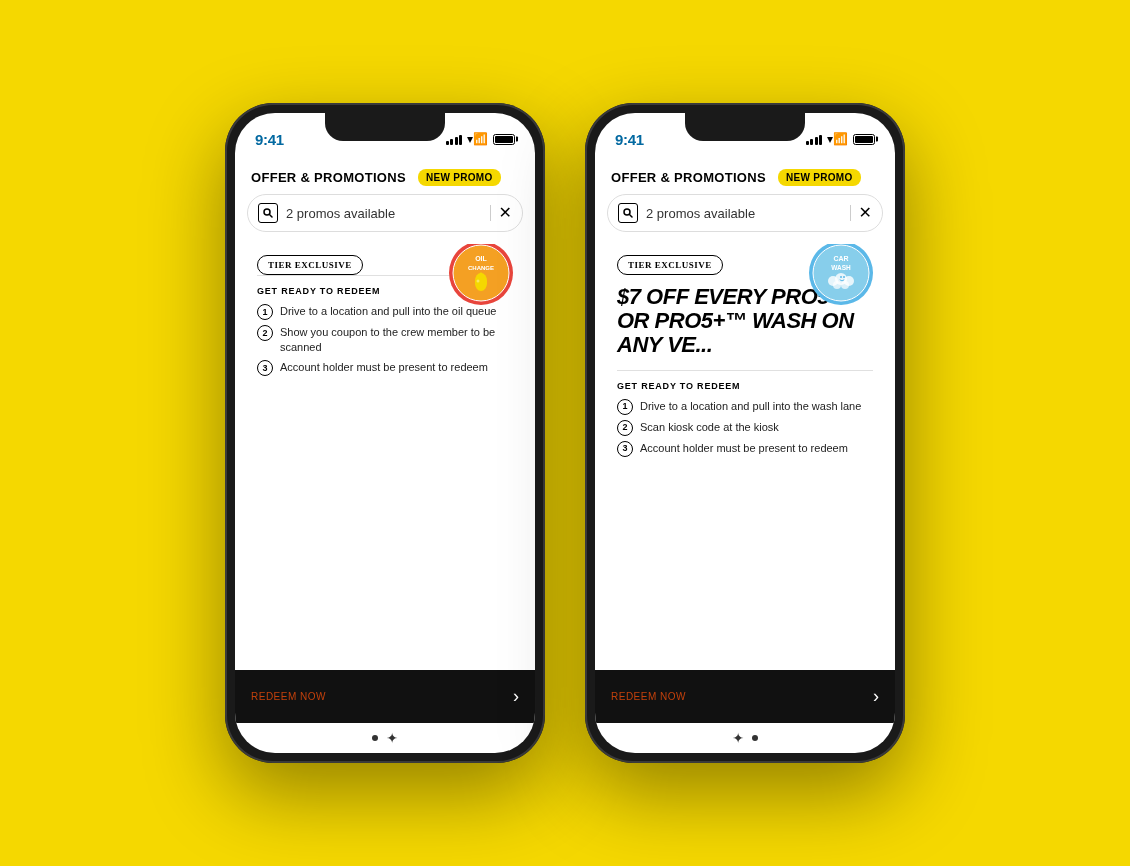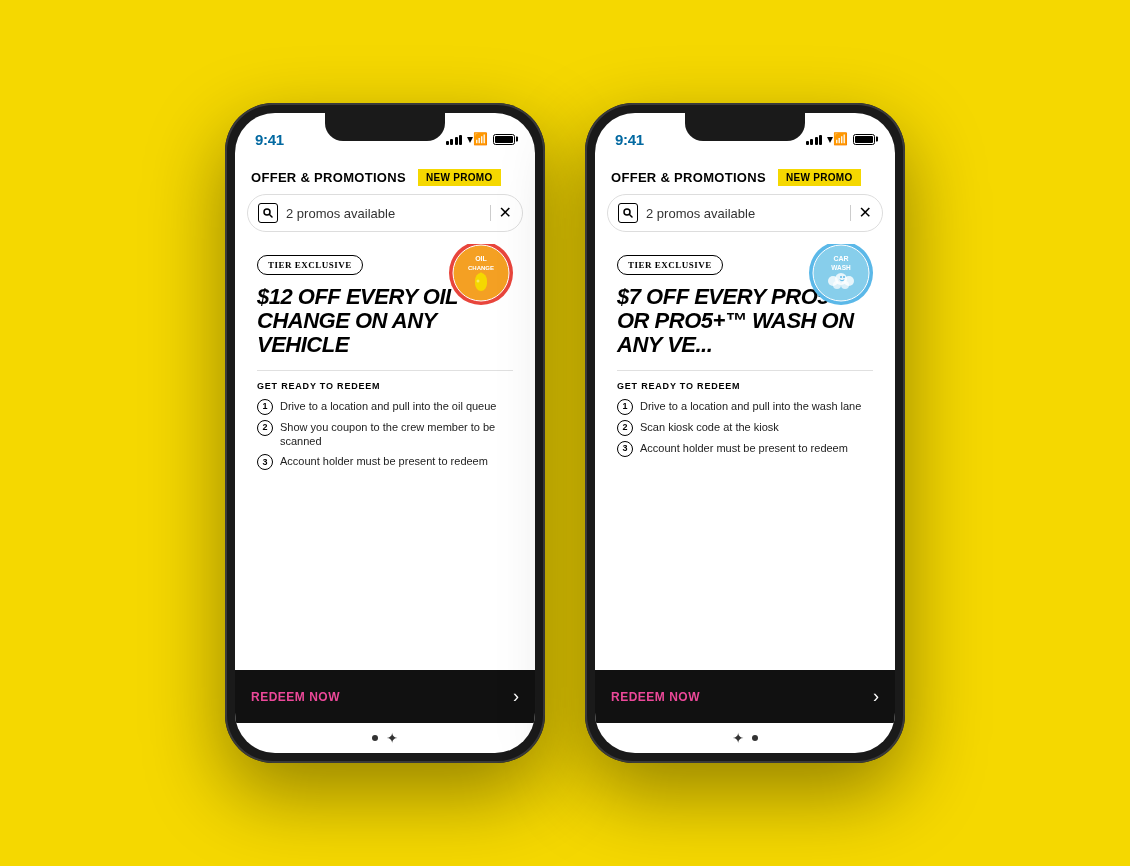--- a/index.html
+++ b/index.html
@@ -151,21 +151,21 @@
       letter-spacing: 0.3px;
       text-transform: uppercase;
     }
 
     .new-promo-badge {
       font-size: 10px;
       font-weight: 700;
       color: #000;
       background: #F5D800;
       padding: 3px 8px;
-      border-radius: 0;
+      border-radius: 8px;
       letter-spacing: 0.3px;
     }
 
     
     .search-bar {
       display: flex;
       align-items: center;
       margin: 0 12px 12px;
       border: 1.5px solid #ddd;
       border-radius: 19px;
@@ -305,25 +305,25 @@
       background: #111;
       color: #fff;
       display: flex;
       align-items: center;
       justify-content: space-between;
       padding: 16px 16px;
       flex-shrink: 0;
     }
 
     .redeem-btn-text {
-      font-size: 12px;
-      font-weight: 700;
+      font-size: 10px;
+      font-weight: 400;
       letter-spacing: 0.5px;
       text-transform: uppercase;
-      color: #ec4899;
+      color: #c2410c;
     }
 
     .redeem-btn-arrow {
       font-size: 18px;
       color: #fff;
       font-weight: 300;
     }
 
     
     .pagination {
@@ -407,21 +407,20 @@
                 <text x="34" y="22" text-anchor="middle" fill="#fff" font-weight="900" font-size="7" font-family="Arial" text-decoration="none">OIL</text>
                 <text x="34" y="31" text-anchor="middle" fill="#fff" font-weight="900" font-size="6" font-family="Arial">CHANGE</text>
 
                 <ellipse cx="34" cy="42" rx="6" ry="8" fill="#F5D800"></ellipse>
                 <path d="M34 33 C34 33 28 40 28 44 a6 8 0 0 0 12 0 C40 40 34 33 34 33Z" fill="#F5D800"></path>
                 <circle cx="31" cy="42" r="1.5" fill="rgba(255,255,255,0.4)"></circle>
               </svg>
             </div>
           </div>
 
-          <div class="offer-title">$12 OFF EVERY OIL CHANGE ON ANY VEHICLE</div>
 
           <div class="card-divider"></div>
 
           <div class="redeem-section">
             <div class="redeem-label">GET READY TO REDEEM</div>
             <ul class="redeem-steps">
               <li class="redeem-step">
                 <div class="step-num">1</div>
                 <span>Drive to a location and pull into the oil queue</span>
               </li>

